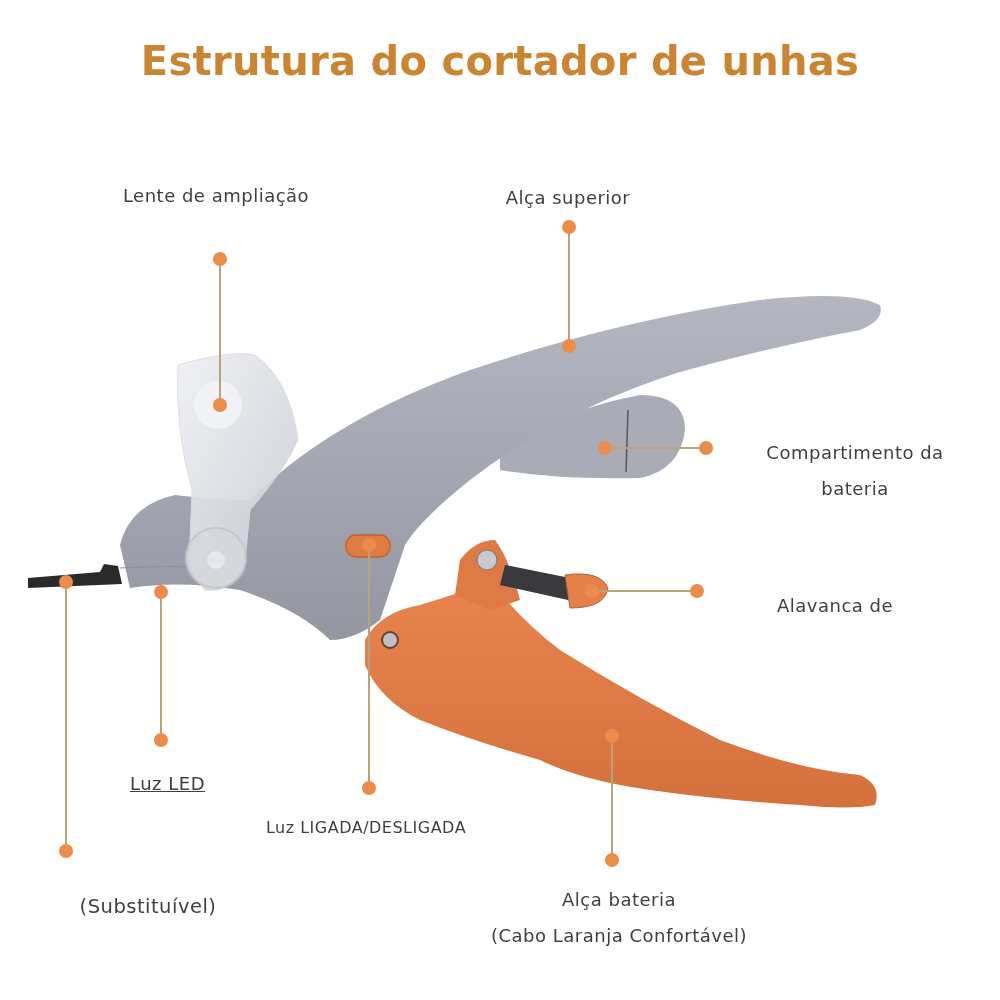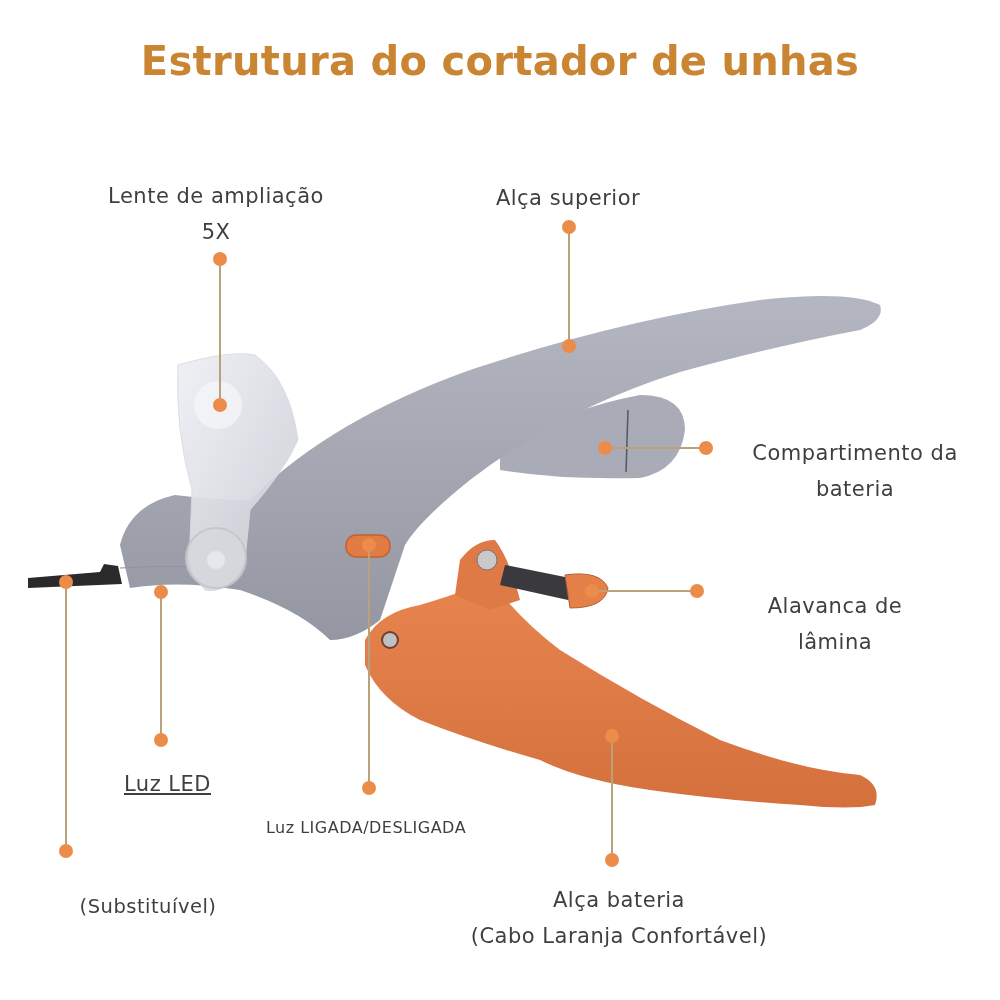--- a/index.html
+++ b/index.html
@@ -1,21 +1,21 @@
 <!DOCTYPE html>
 <html><head>
 <meta charset="utf-8">
 <style>
   html, body { margin:0; padding:0; background:#ffffff; }
   body { width:1000px; height:1000px; position:relative; overflow:hidden;
          font-family:"DejaVu Sans", sans-serif; }
   .title { position:absolute; left:0; top:38px; width:1000px; text-align:center;
            font-family:"DejaVu Sans", sans-serif; font-weight:bold; font-size:40px;
            color:#c98532; letter-spacing:0.3px; }
-  .label { position:absolute; color:#3f3f3f; font-size:21px; text-align:center;
+  .label { position:absolute; color:#3f3f3f; font-size:18px; text-align:center;
            line-height:36px; letter-spacing:0.5px; white-space:nowrap; }
   svg.product { position:absolute; left:0; top:0; }
 </style>
 </head>
 <body>
 
 <div class="title">Estrutura do cortador de unhas</div>
 
 <svg class="product" width="1000" height="1000" viewBox="0 0 1000 1000">
   <defs>
@@ -104,35 +104,33 @@
     <circle cx="369" cy="788" r="7"></circle>
     <circle cx="66" cy="582" r="7"></circle>
     <circle cx="66" cy="851" r="7"></circle>
     <circle cx="612" cy="736" r="7"></circle>
     <circle cx="612" cy="860" r="7"></circle>
   </g>
 </svg>
 
 <div class="label" style="left:86px; top:178px; width:260px;">
   <div>Lente de ampliação</div>
-  <div>5X</div>
 </div>
 
 <div class="label" style="left:468px; top:180px; width:200px;">
   <div>Alça superior</div>
 </div>
 
 <div class="label" style="left:735px; top:435px; width:240px;">
   <div>Compartimento da</div>
   <div>bateria</div>
 </div>
 
 <div class="label" style="left:735px; top:575px; width:200px;margin-top:13px;">
   <div>Alavanca de</div>
-  <div>lâmina</div>
 </div>
 
 <div class="label" style="left:100px; top:766px; width:135px;text-decoration:underline;">
   <div>Luz LED</div>
 </div>
 
 <div class="label" style="left:226px; top:810px; width:280px; font-size:16px;">
   <div>Luz LIGADA/DESLIGADA</div>
 </div>
 

